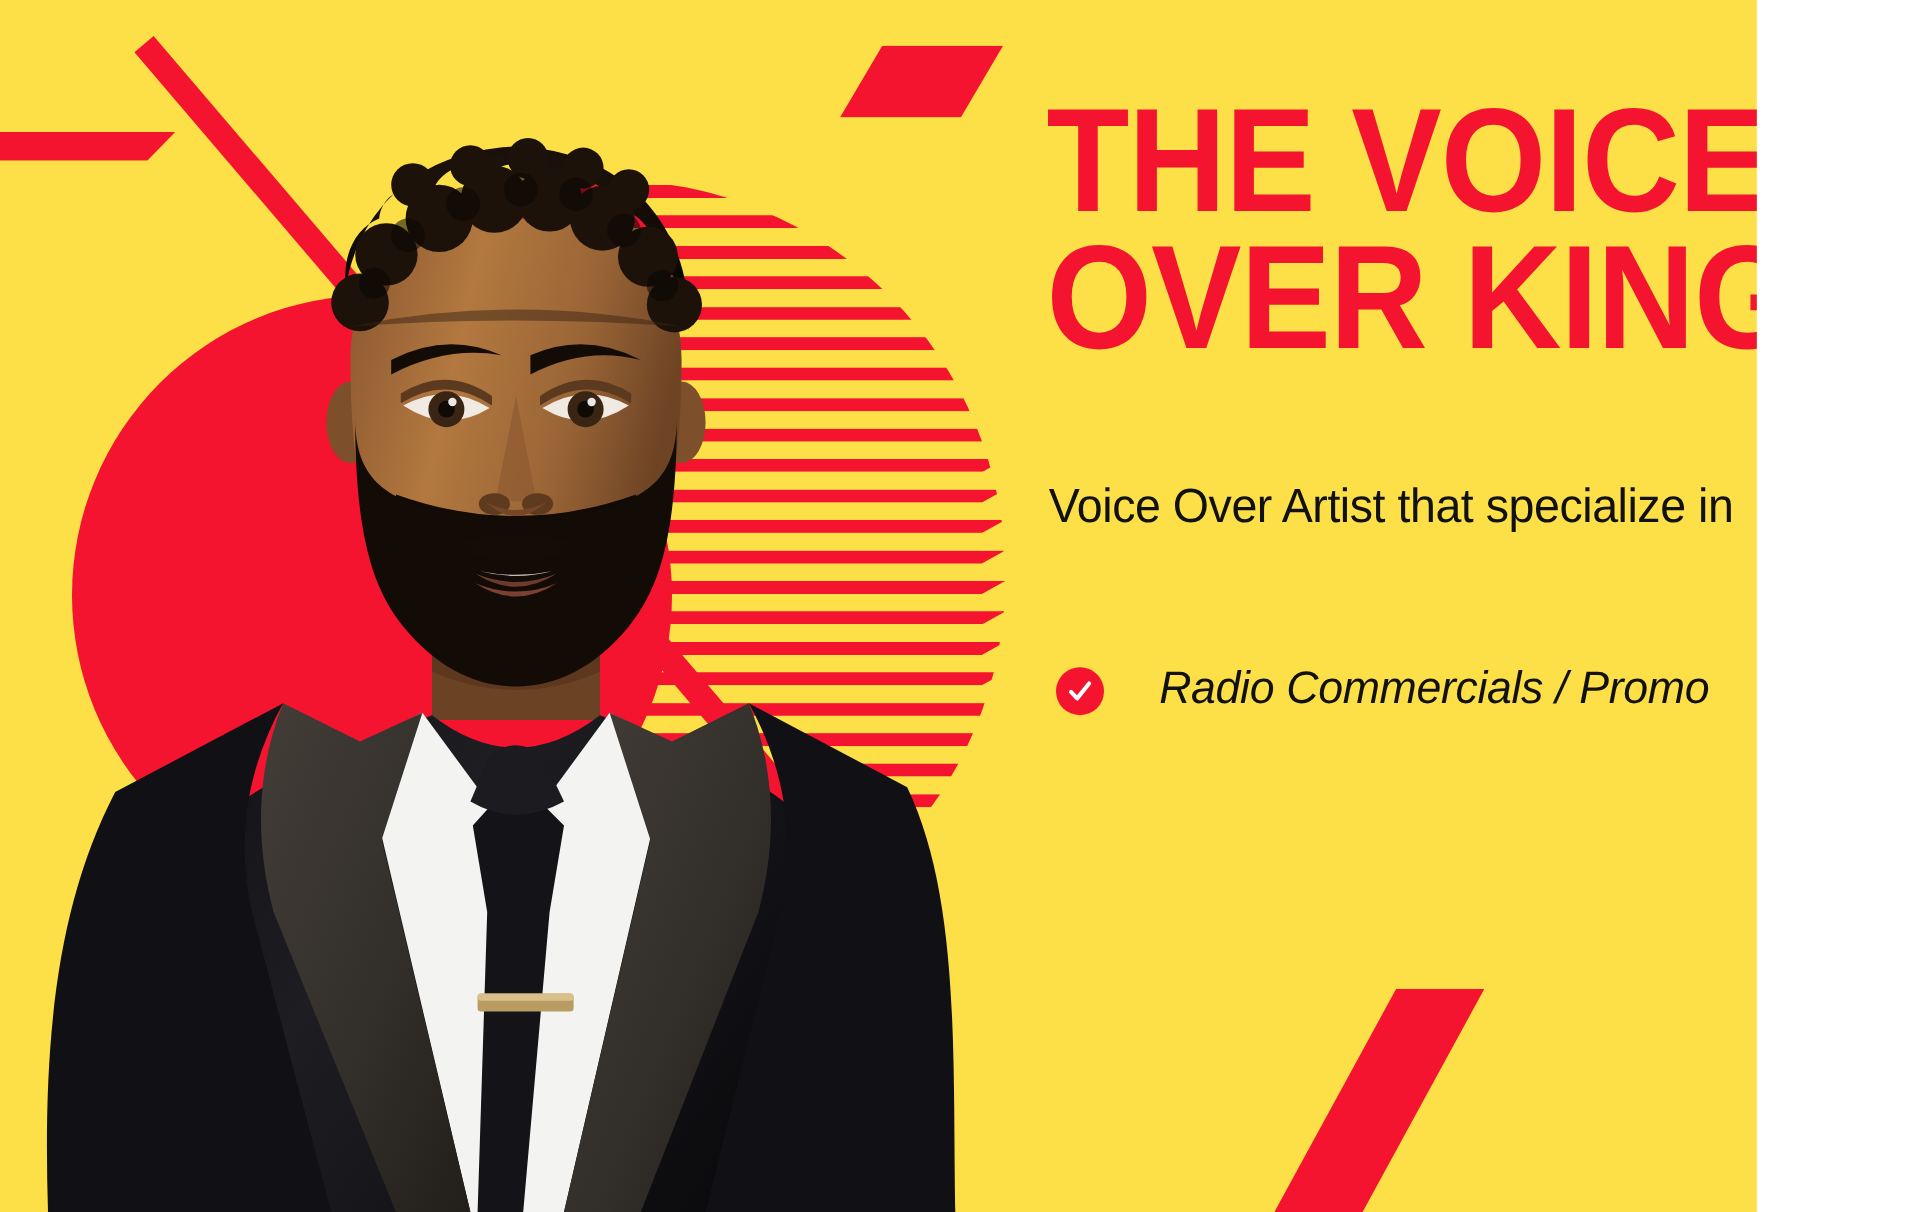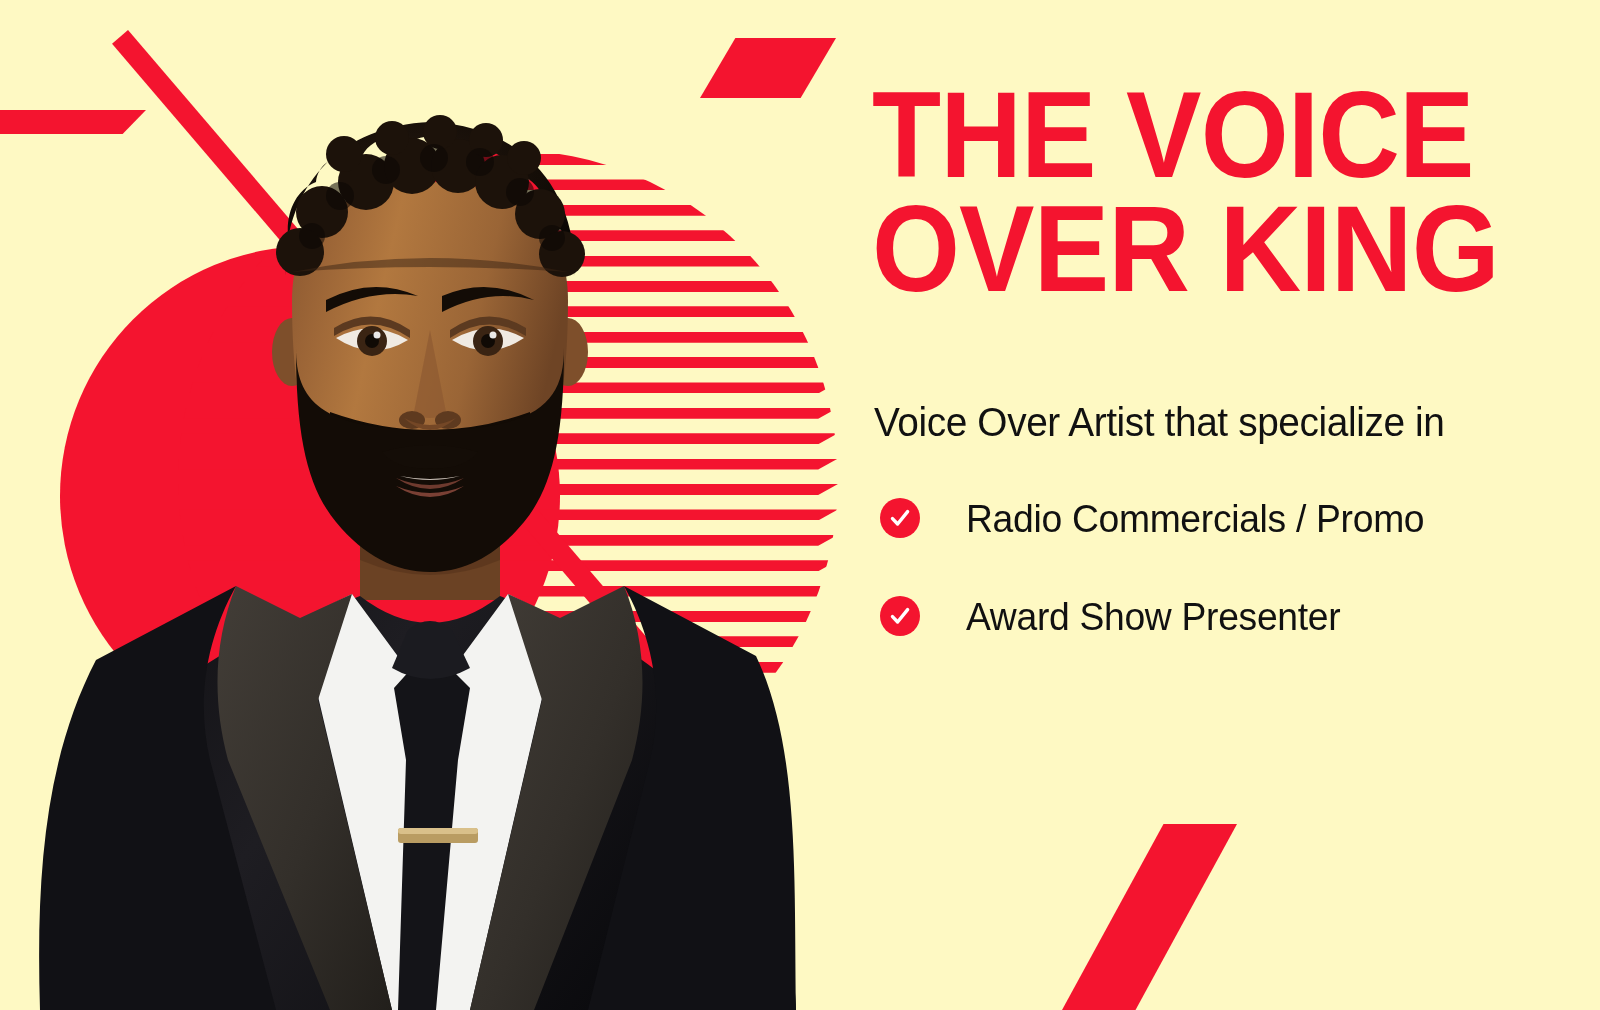--- a/index.html
+++ b/index.html
@@ -6,23 +6,23 @@
     margin: 0;
     padding: 0;
     background: #ffffff;
   }
   body {
     font-family: "Liberation Sans", sans-serif;
   }
 
   #poster {
     position: relative;
-    width: 1600px;
+    width: 1464px;
     height: 1010px;
-    background: #fef9c3;
+    background: #fde047;
     overflow: hidden;
   }
 
   
   .deco { position: absolute; }
 
   
   #bar-topleft {
     left: 0px;
     top: 110px;
@@ -144,22 +144,23 @@
   }
 
   #bullets {
     position: absolute;
     left: 8px;
     top: 498px;
     width: 720px;
   }
   .bullet-row {
     display: flex;
-    align-items: flex-start;
+    align-items: flex-end;
     height: 98px;
+    font-style: italic;
   }
   .check-badge {
     flex: 0 0 auto;
     width: 40px;
     height: 40px;
     border-radius: 50%;
     background: var(--red);
     position: relative;
   }
   .check-badge svg {
@@ -374,24 +375,16 @@
       <div class="bullet-row">
         <span class="check-badge">
           <svg width="24" height="24" viewBox="0 0 24 24">
             <path d="M4.5 12.6 L9.6 18 L19.6 5.6" fill="none" stroke="#FFFFFF" stroke-width="3.4" stroke-linecap="round" stroke-linejoin="round"></path>
           </svg>
         </span>
         <span class="bullet-label">Radio Commercials / Promo</span>
       </div>
 
 
-      <div class="bullet-row">
-        <span class="check-badge">
-          <svg width="24" height="24" viewBox="0 0 24 24">
-            <path d="M4.5 12.6 L9.6 18 L19.6 5.6" fill="none" stroke="#FFFFFF" stroke-width="3.4" stroke-linecap="round" stroke-linejoin="round"></path>
-          </svg>
-        </span>
-        <span class="bullet-label">Award Show Presenter</span>
-      </div>
     </div>
 
   </div>
 </div>
 
 </body></html>

